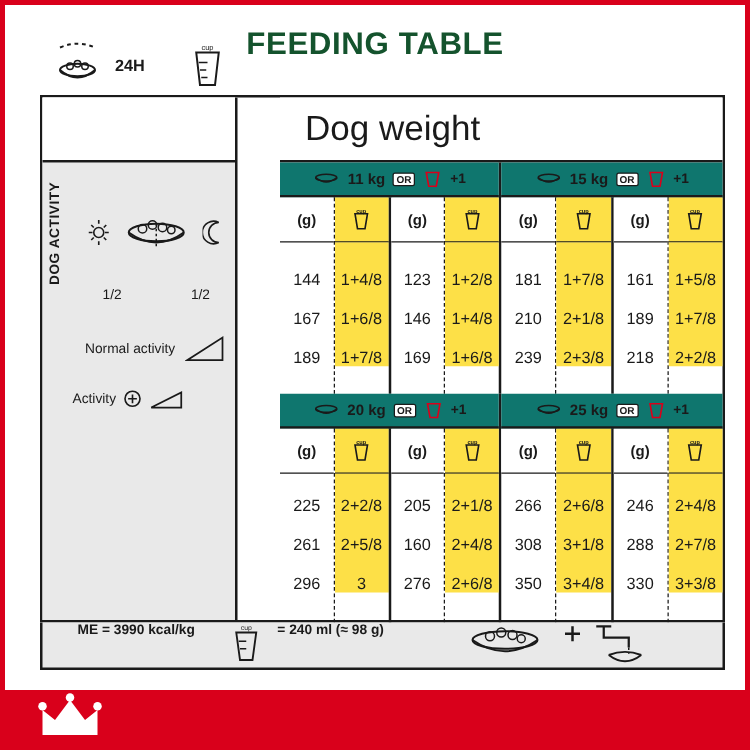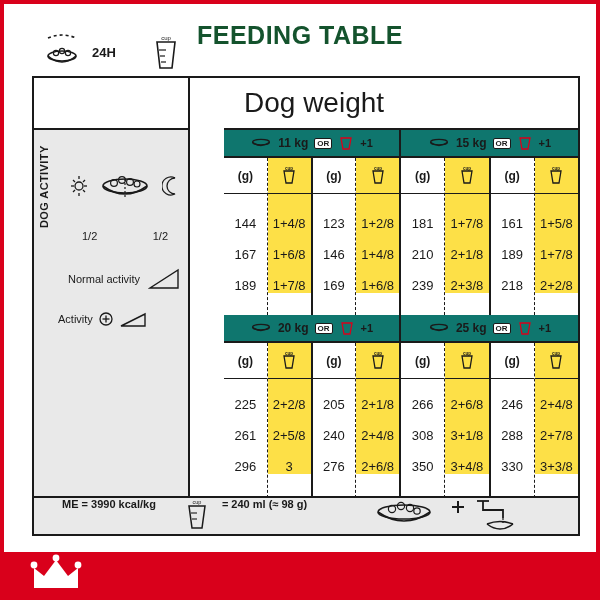--- a/index.html
+++ b/index.html
@@ -404,21 +404,21 @@
                 <div class="vals">
                   <span>2+2/8</span>
                   <span>2+5/8</span>
                   <span>3</span>
                 </div>
               </div>
               <div class="col solid">
                 <div class="col-head">(g)</div>
                 <div class="vals">
                   <span>205</span>
-                  <span>240</span>
+                  <span>160</span>
                   <span>276</span>
                 </div>
               </div>
               <div class="col dashed shade">
                 <div class="col-head">
                   <svg width="16" height="20" viewBox="0 0 16 20">
                     <path d="M3 5 L13 5 L11 17 L5 17 Z" fill="none" stroke="#1a1a1a" stroke-width="1.3"></path>
                     <text x="8" y="4" font-size="4.5" text-anchor="middle" fill="#1a1a1a" font-family="Liberation Sans, sans-serif">cup</text>
                   </svg>
                 </div>

